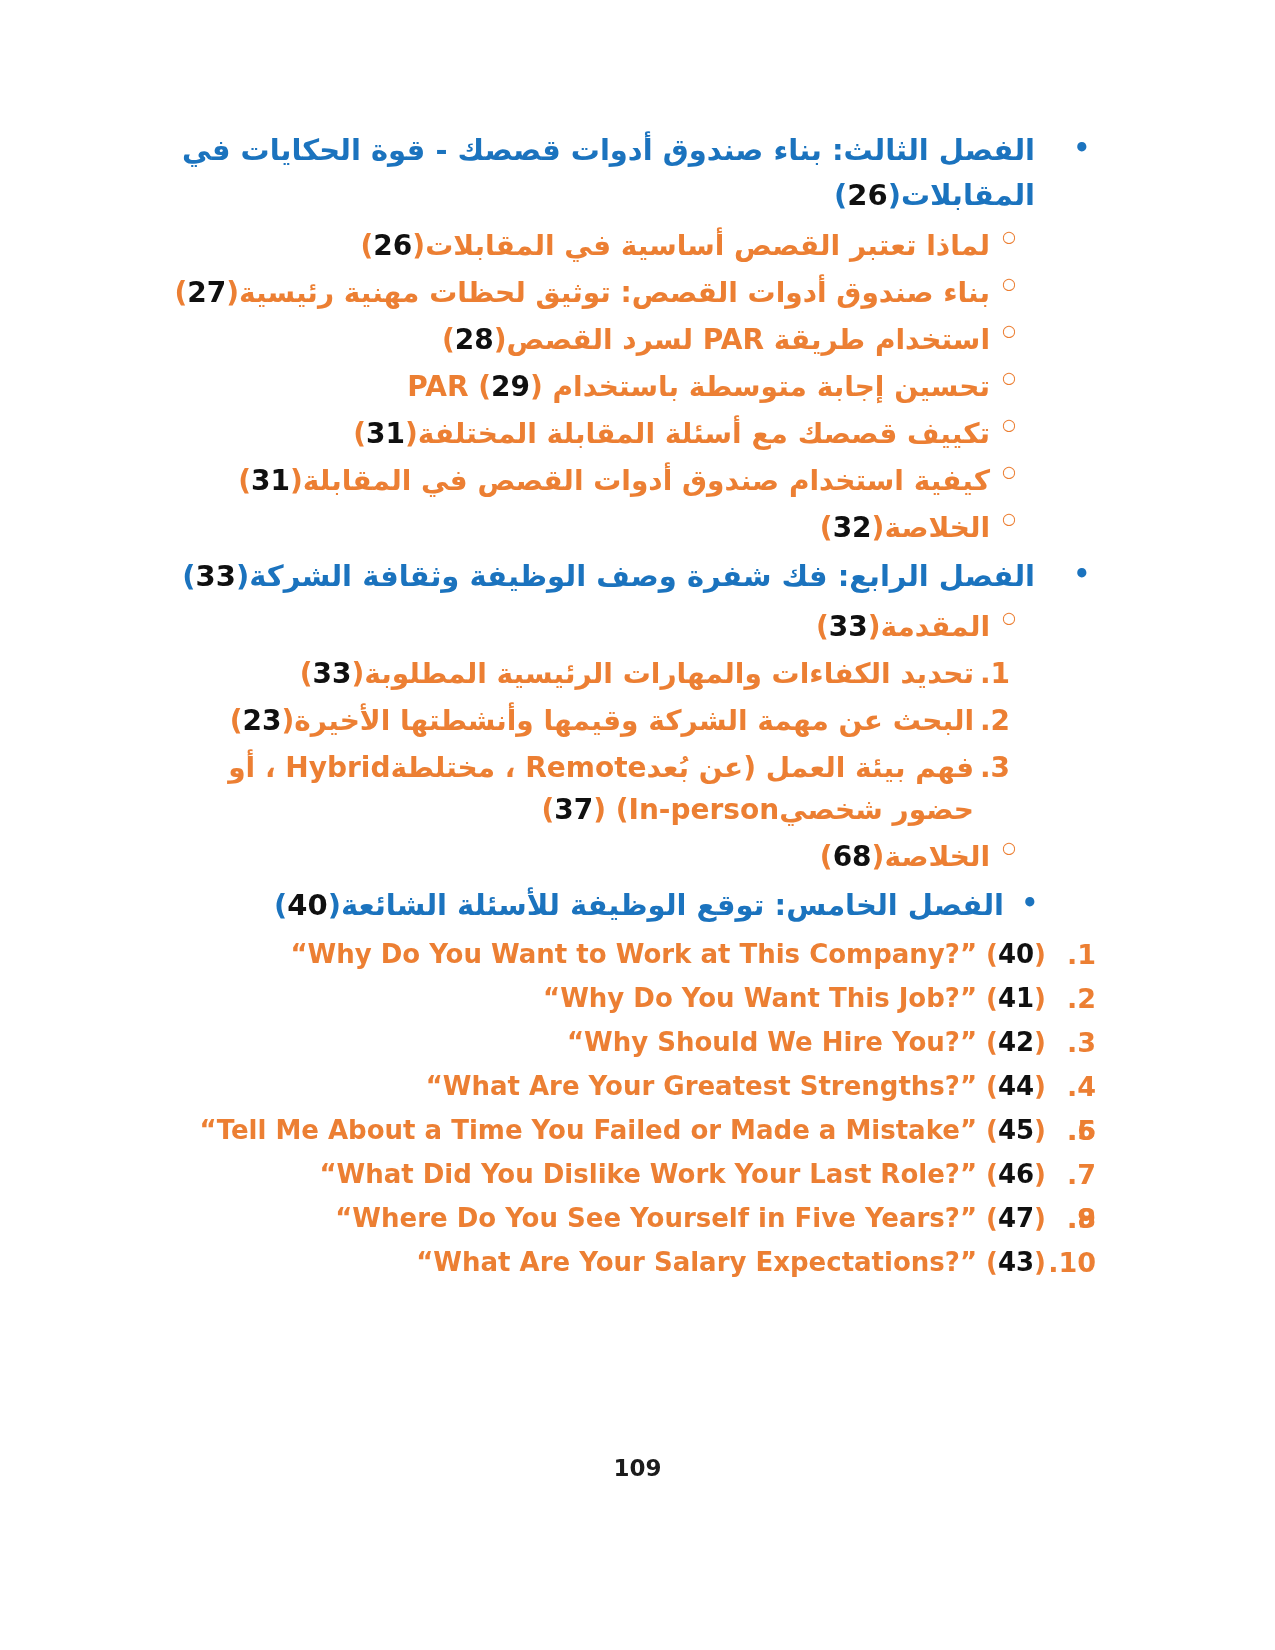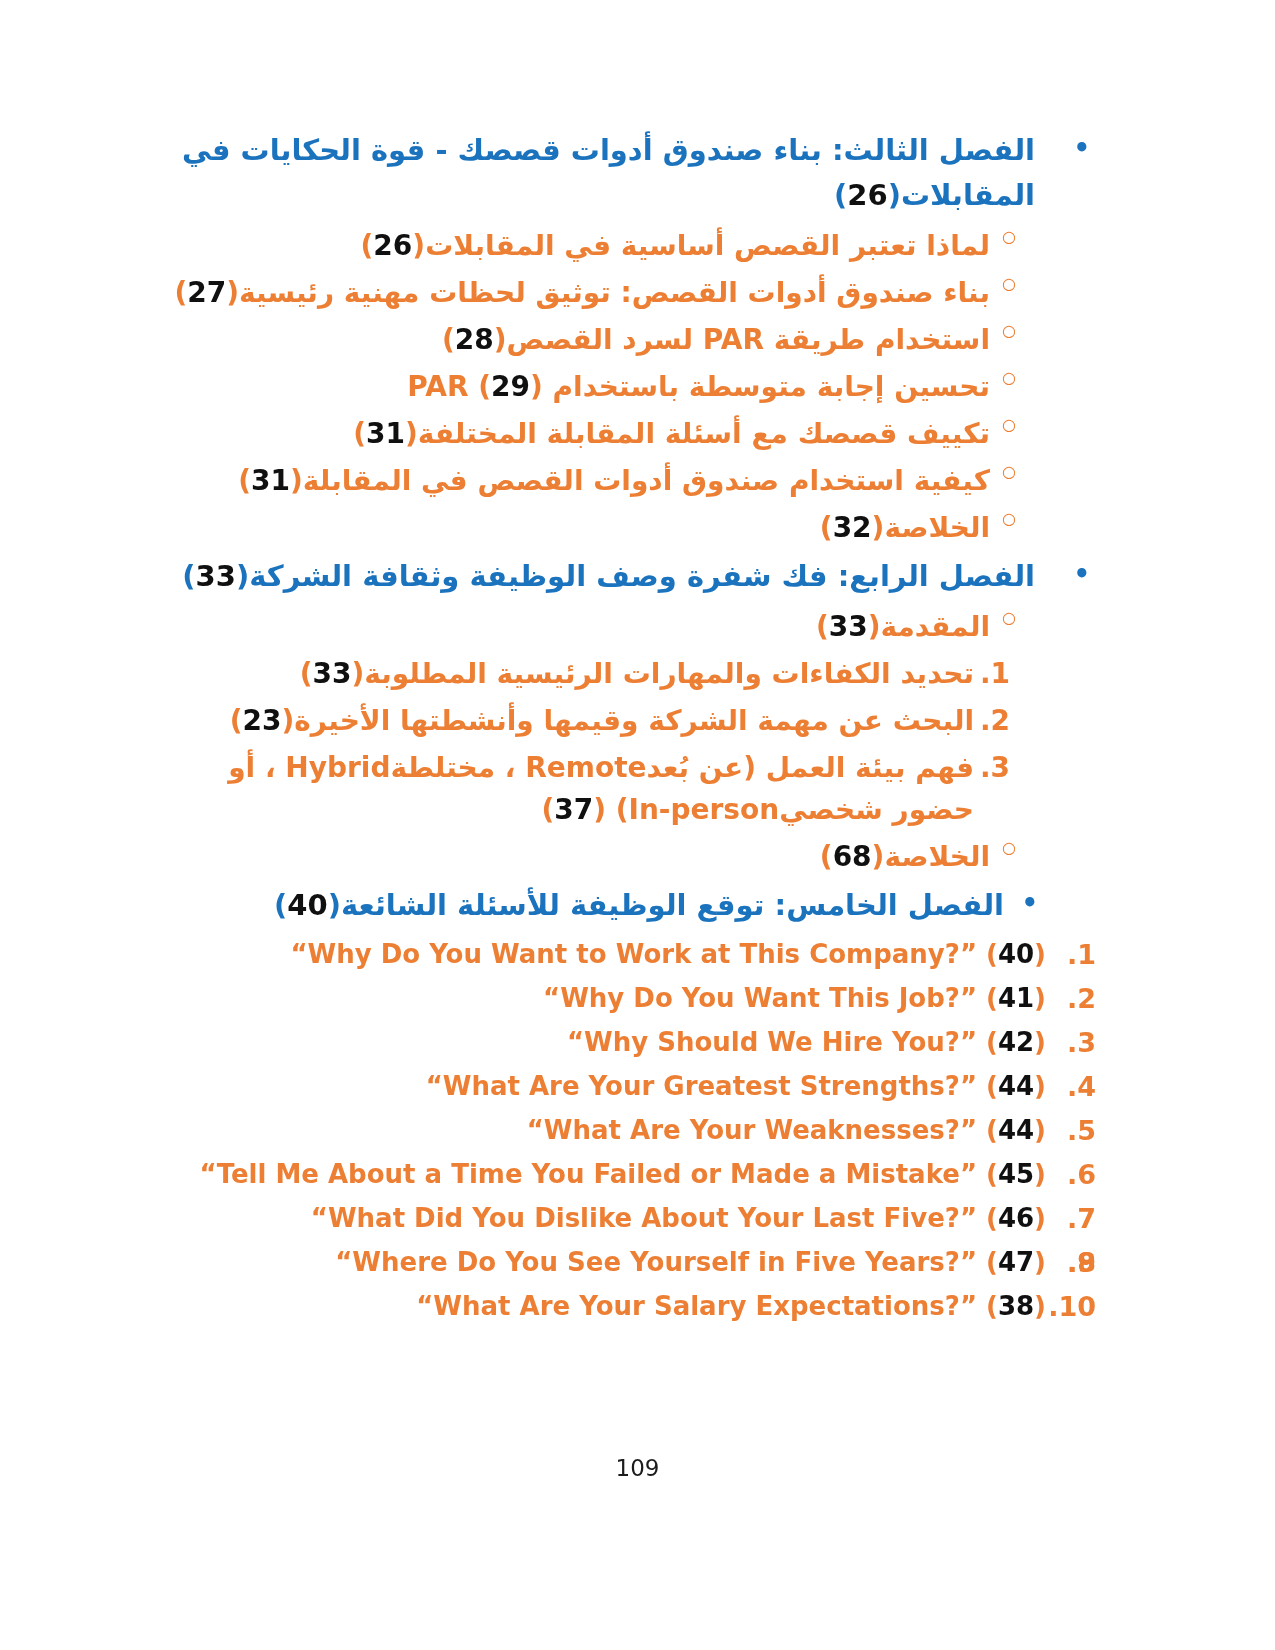--- a/index.html
+++ b/index.html
@@ -57,21 +57,21 @@
   .row.num-en .content { direction: ltr; unicode-bidi: isolate; }
   
   .pref { direction: ltr; unicode-bidi: embed; margin-top: 12px; }
   .pnum { color: var(--dark); }
   .footer {
     position: absolute;
     top: 1455px;
     left: 0;
     width: 100%;
     text-align: center;
-    font-weight: normal;
+    font-weight: bold;
     font-size: 23px;
     color: #1c1c1c;
   }
 </style>
 </head>
 <body>
 
 <div class="page" style="--blue: #1b73be; --orange: #ec7f33; --dark: #101010;">
 
   <div class="toc">
@@ -146,40 +146,39 @@
       <div class="row num-en">
       <span class="marker">3.</span>
       <span class="content"><span class="txt">“Why Should We Hire You?” </span><span class="pref"><span class="paren">(</span><span class="pnum">42</span><span class="paren">)</span></span></span>
     </div>
       <div class="row num-en">
       <span class="marker">4.</span>
       <span class="content"><span class="txt">“What Are Your Greatest Strengths?” </span><span class="pref"><span class="paren">(</span><span class="pnum">44</span><span class="paren">)</span></span></span>
     </div>
       <div class="row num-en">
       <span class="marker">5.</span>
-      <span class="content"><span class="txt">“What Are Your Weaknesses?” </span><span class="pref"><span class="paren">(</span><span class="pnum">44</span><span class="paren">)</span></span></span>
     </div>
       <div class="row num-en">
       <span class="marker">6.</span>
       <span class="content"><span class="txt">“Tell Me About a Time You Failed or Made a Mistake” </span><span class="pref"><span class="paren">(</span><span class="pnum">45</span><span class="paren">)</span></span></span>
     </div>
       <div class="row num-en">
       <span class="marker">7.</span>
-      <span class="content"><span class="txt">“What Did You Dislike About Your Last Five?” </span><span class="pref"><span class="paren">(</span><span class="pnum">46</span><span class="paren">)</span></span></span>
+      <span class="content"><span class="txt">“What Did You Dislike Work Your Last Role?” </span><span class="pref"><span class="paren">(</span><span class="pnum">46</span><span class="paren">)</span></span></span>
     </div>
       <div class="row num-en">
       <span class="marker">8.</span>
     </div>
       <div class="row num-en">
       <span class="marker">9.</span>
       <span class="content"><span class="txt">“Where Do You See Yourself in Five Years?” </span><span class="pref"><span class="paren">(</span><span class="pnum">47</span><span class="paren">)</span></span></span>
     </div>
       <div class="row num-en">
       <span class="marker">10.</span>
-      <span class="content"><span class="txt">“What Are Your Salary Expectations?” </span><span class="pref"><span class="paren">(</span><span class="pnum">38</span><span class="paren">)</span></span></span>
+      <span class="content"><span class="txt">“What Are Your Salary Expectations?” </span><span class="pref"><span class="paren">(</span><span class="pnum">43</span><span class="paren">)</span></span></span>
     </div>
     </div>
 
   <div class="footer">
     <span>109</span>
   </div>
 
 </div>
 
 </body></html>

